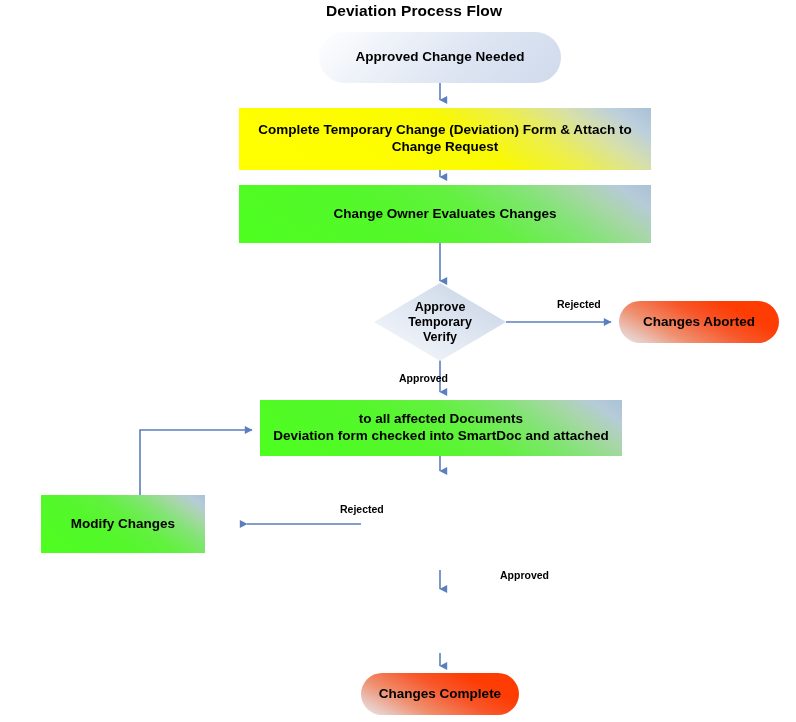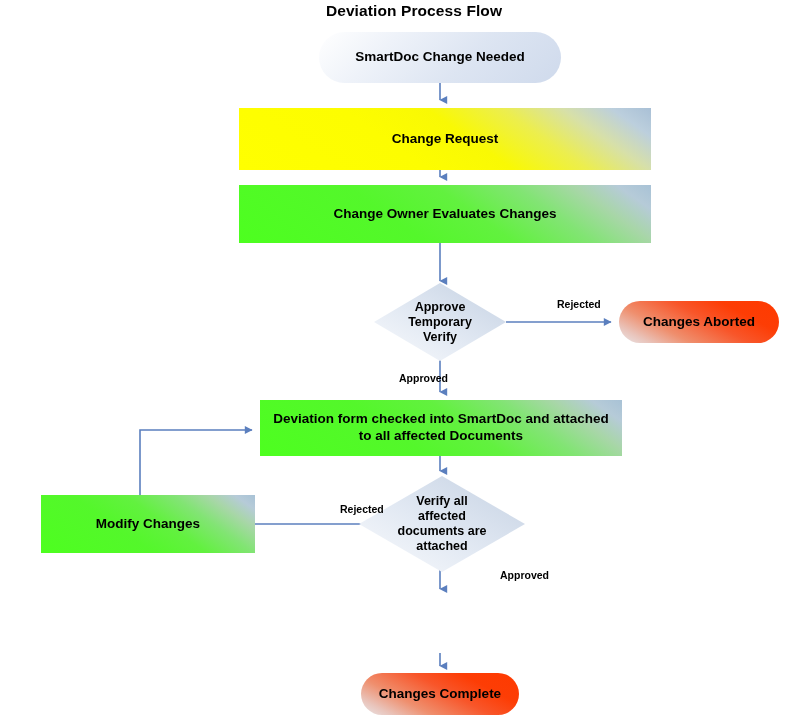--- a/index.html
+++ b/index.html
@@ -155,25 +155,26 @@
 
   <div class="edge-label" style="left:505px; top:298px;">Rejected</div>
 
   <div class="edge-label" style="left:347px; top:372px;">Approved</div>
 
   <div class="edge-label" style="left:288px; top:503px;">Rejected</div>
 
   <div class="edge-label" style="left:448px; top:569px;">Approved</div>
 
   <div class="node pill-start" style="left:303px; top:32px; width:242px; height:51px;">
-    <span>SmartDoc Change Needed</span>
+    <span>Approved Change Needed</span>
   </div>
 
   <div class="node box-yellow" style="left:223px; top:108px; width:412px; height:62px; padding:0 8px;">
     <div>
+      <div>Complete Temporary Change (Deviation) Form &amp; Attach to</div>
       <div>Change Request</div>
     </div>
   </div>
 
   <div class="node box-green" style="left:223px; top:185px; width:412px; height:58px; padding:0 8px;justify-content:center;">
     <span>Change Owner Evaluates Changes</span>
   </div>
 
   <div class="diamond-wrap" style="left:358px; top:283px; width:132px; height:78px;">
     <div class="diamond-shape"></div>
@@ -185,38 +186,27 @@
       </div>
     </div>
   </div>
 
   <div class="node pill-end" style="left:603px; top:301px; width:160px; height:42px;">
     <span>Changes Aborted</span>
   </div>
 
   <div class="node box-green" style="left:244px; top:400px; width:362px; height:56px; padding:0 8px;">
     <div>
+      <div>to all affected Documents</div>
       <div>Deviation form checked into SmartDoc and attached</div>
-      <div>to all affected Documents</div>
     </div>
   </div>
 
-  <div class="diamond-wrap" style="left:343px; top:476px; width:166px; height:96px;">
-    <div class="diamond-shape"></div>
-    <div class="diamond-label">
-      <div>
-        <div>Verify all</div>
-        <div>affected</div>
-        <div>documents are</div>
-        <div>attached</div>
-      </div>
-    </div>
-  </div>
-
-  <div class="node box-green" style="left:25px; top:495px; width:214px; height:58px; padding:0 8px;">
+
+  <div class="node box-green" style="left:25px; top:495px; width:164px; height:58px; padding:0 8px;">
     <span>Modify Changes</span>
   </div>
 
 
   <div class="node pill-end" style="left:345px; top:673px; width:158px; height:42px;">
     <span>Changes Complete</span>
   </div>
 
 </div>
 

